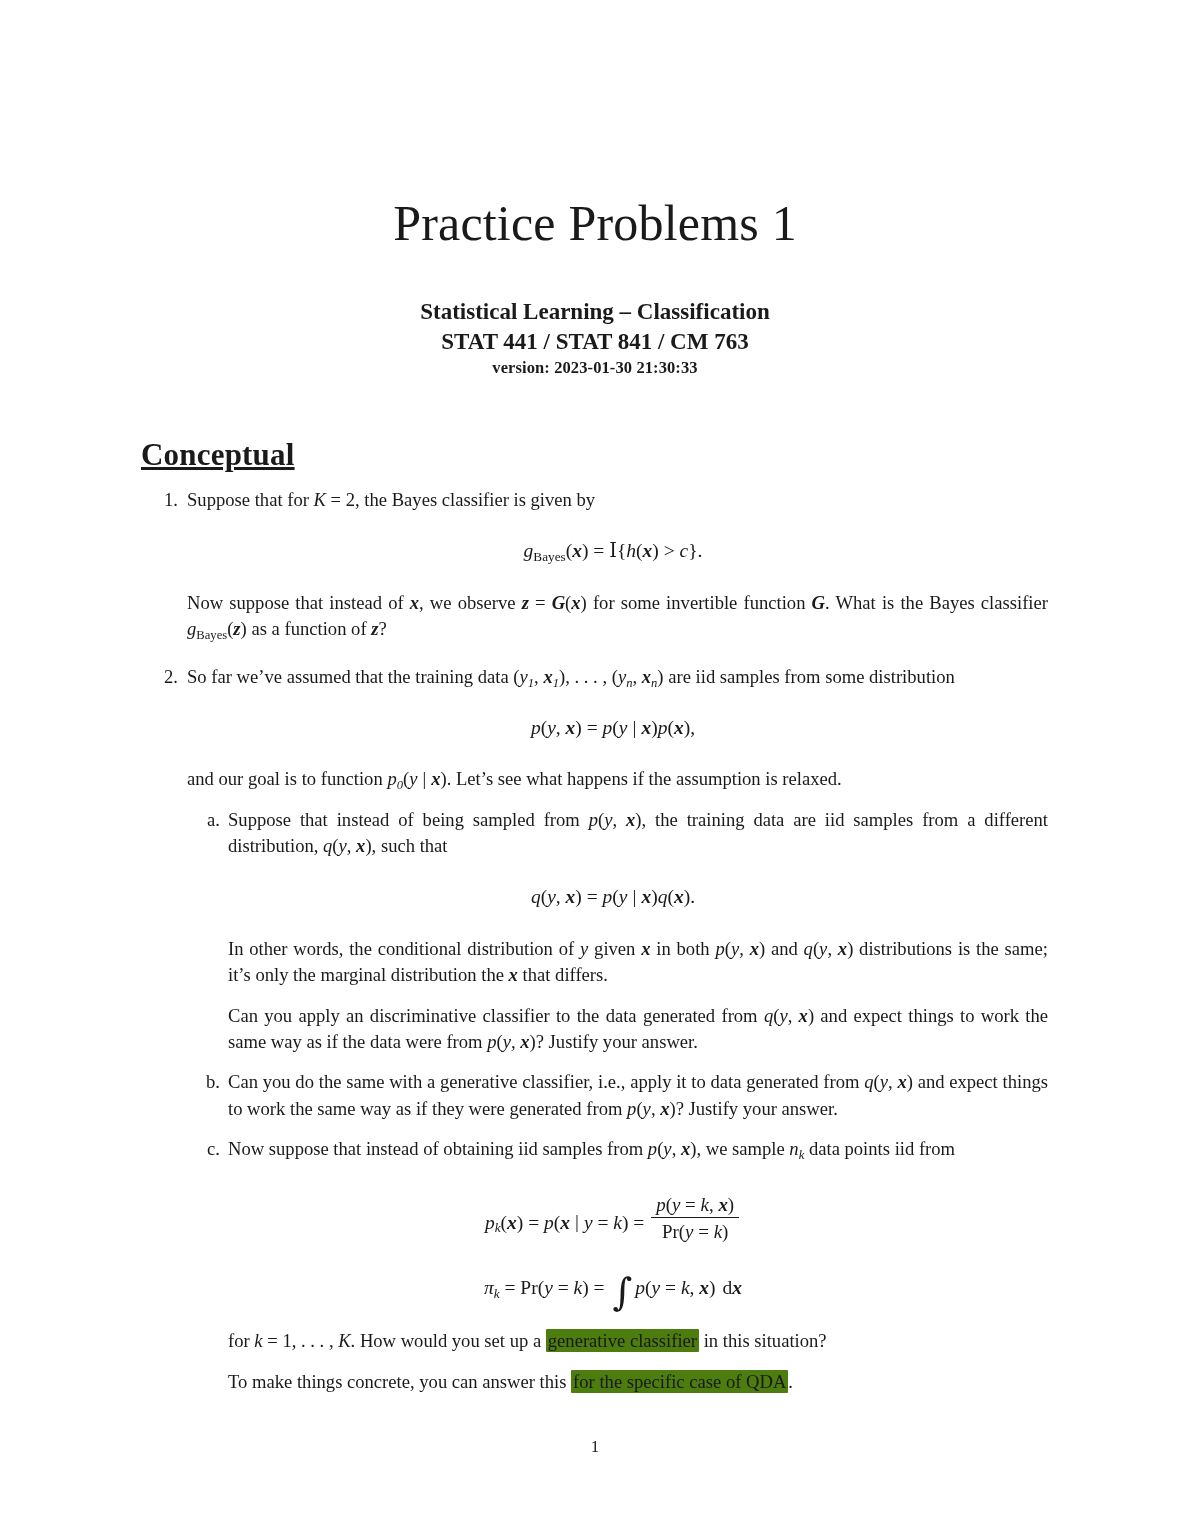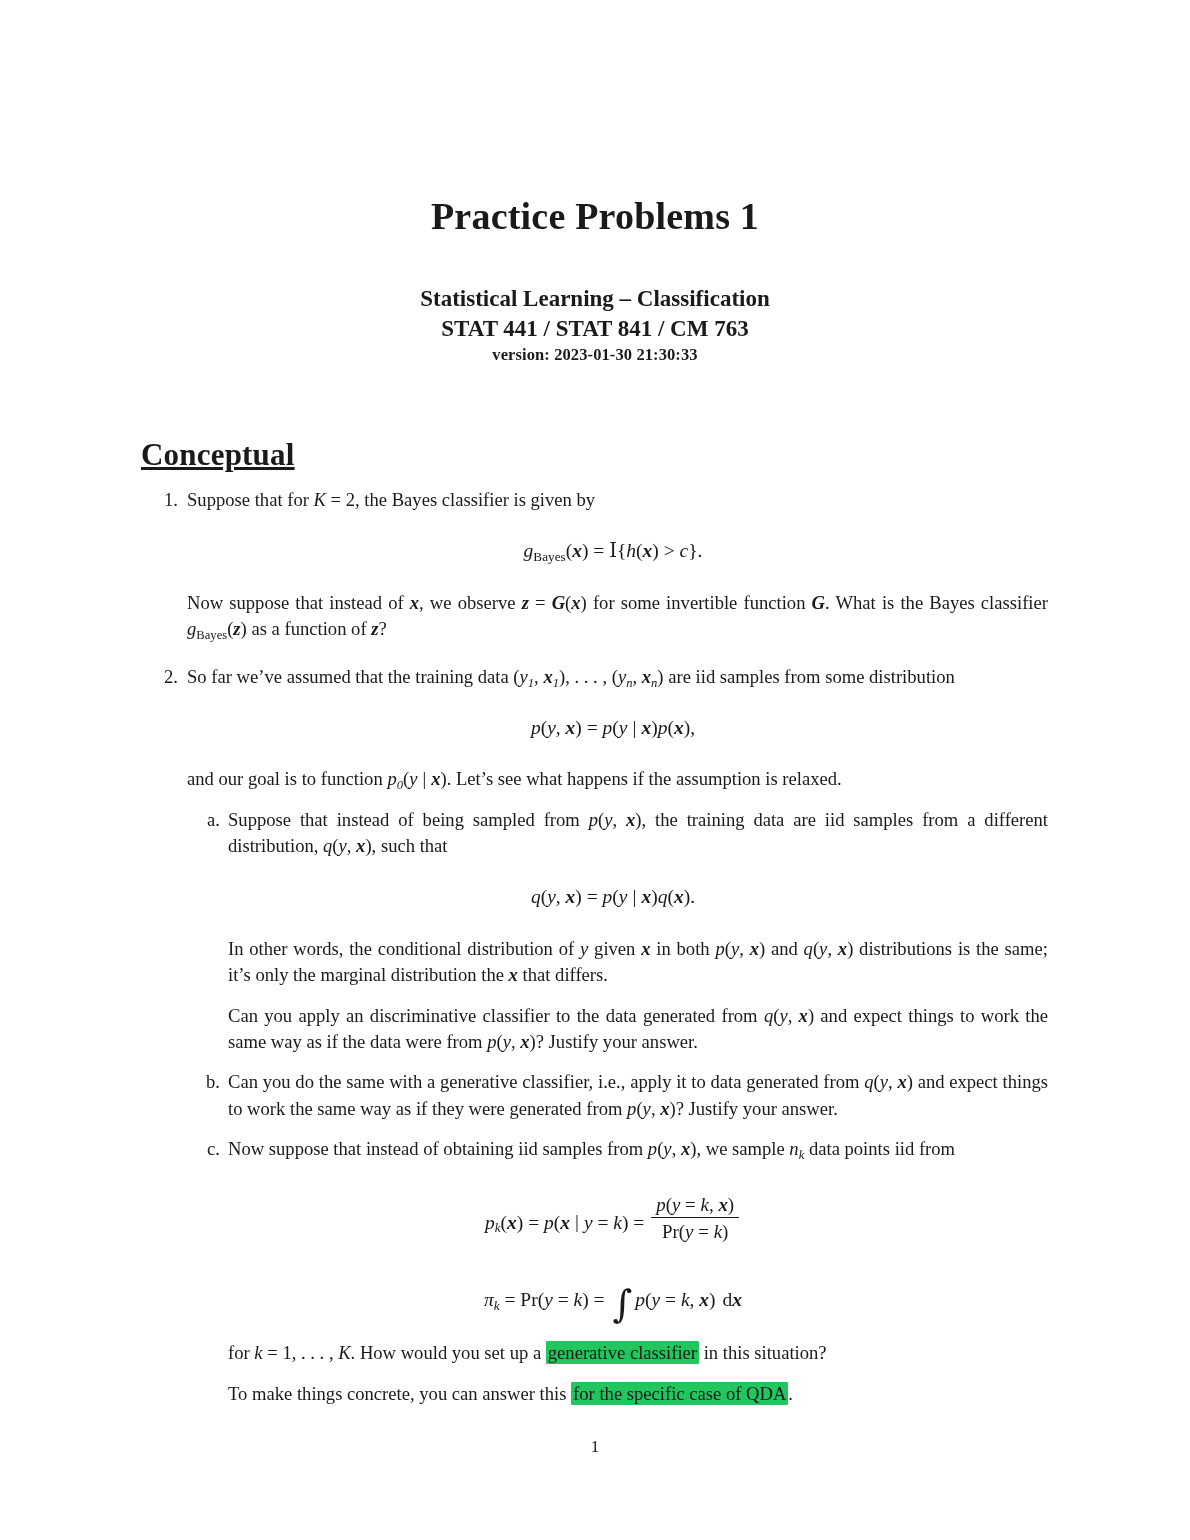--- a/index.html
+++ b/index.html
@@ -23,22 +23,22 @@
     background: #ffffff;
     box-sizing: border-box;
   }
 
   
   .doc-header {
     text-align: center;
     padding-top: 196px;
   }
   .doc-title {
-    font-size: 38px;
-    font-weight: bold;
+    font-size: 50px;
+    font-weight: normal;
     letter-spacing: 0.2px;
     line-height: 1.1;
     margin: 0;
   }
   .doc-subtitle {
     margin-top: 46px;
     font-size: 23px;
     font-weight: bold;
     line-height: 1.32;
   }
@@ -170,21 +170,21 @@
   .intsym {
     font-size: 1.95em;
     font-family: "DejaVu Serif", serif;
     vertical-align: -0.28em;
     line-height: 0;
     padding: 0 3px;
   }
 
   
   .hl {
-    background-color: #22c55e;
+    background-color: #4d7c0f;
     padding: 1px 2px;
     border-radius: 1px;
   }
 
   
   .page-number {
     position: absolute;
     left: 0;
     right: 0;
     top: 1437px;
@@ -271,21 +271,21 @@
     <div class="subitem">
       <span class="marker">c.</span>
       <span>Now suppose that instead of obtaining iid samples from </span><span class="mi">p</span><span class="mr">(</span><span class="mi">y</span><span class="mr">, </span><span class="mb">x</span><span>), we sample </span><span class="mi">n</span><sub class="sbi">k</sub><span> data points iid from</span>
     </div>
 
     <div class="display-math" style="margin-top:30px;margin-bottom:30px;">
       <span class="mi">p</span><sub class="sbi">k</sub><span class="mr">(</span><span class="mb">x</span><span class="mr">) = </span><span class="mi">p</span><span class="mr">(</span><span class="mb">x</span><span class="mr vbar">|</span><span class="mi">y</span><span class="mr"> = </span><span class="mi">k</span><span class="mr">) = </span><span class="frac"><span class="num"><span class="mi">p</span><span class="mr">(</span><span class="mi">y</span><span class="mr"> = </span><span class="mi">k</span><span class="mr">, </span><span class="mb">x</span><span class="mr">)</span></span><span class="den"><span class="mr">Pr</span><span class="mr">(</span><span class="mi">y</span><span class="mr"> = </span><span class="mi">k</span><span class="mr">)</span></span></span>
     </div>
 
 
-    <div class="display-math" style="margin-top:44px;margin-bottom:28px;text-align:center;">
+    <div class="display-math" style="margin-top:32px;margin-bottom:28px;text-align:center;">
       <span class="mi">π</span><sub class="sbi">k</sub><span class="mr"> = </span><span class="mr">Pr</span><span class="mr">(</span><span class="mi">y</span><span class="mr"> = </span><span class="mi">k</span><span class="mr">) = </span><span class="intsym">∫</span><span class="mi">p</span><span class="mr">(</span><span class="mi">y</span><span class="mr"> = </span><span class="mi">k</span><span class="mr">, </span><span class="mb">x</span><span class="mr">)</span><span class="mr" style="padding-left:7px;">d</span><span class="mb">x</span>
     </div>
 
     <div class="subcont">
       <span>for </span><span class="mi">k</span><span class="mr"> = 1, . . . , </span><span class="mi">K</span><span>. How would you set up a </span><span class="hl">generative classifier</span><span> in this situation?</span>
     </div>
 
     <div class="gap-s"></div>
 
     <div class="subcont">

